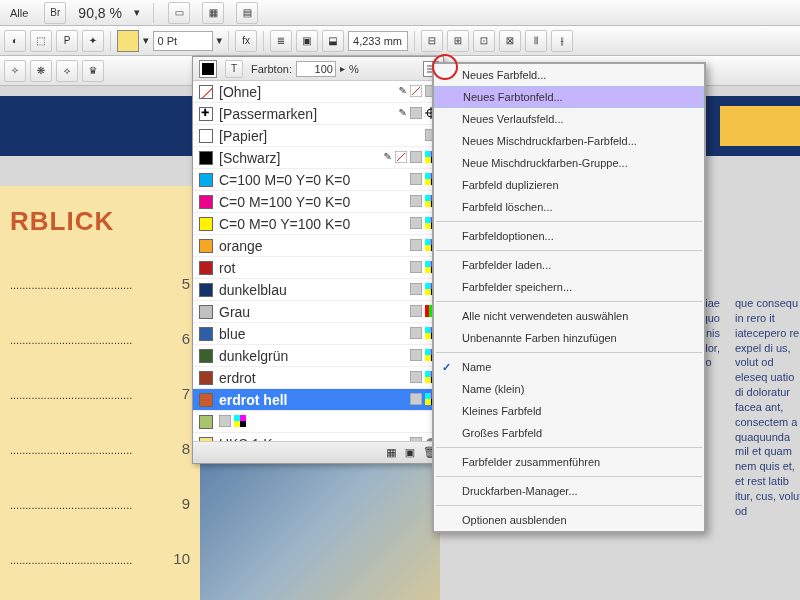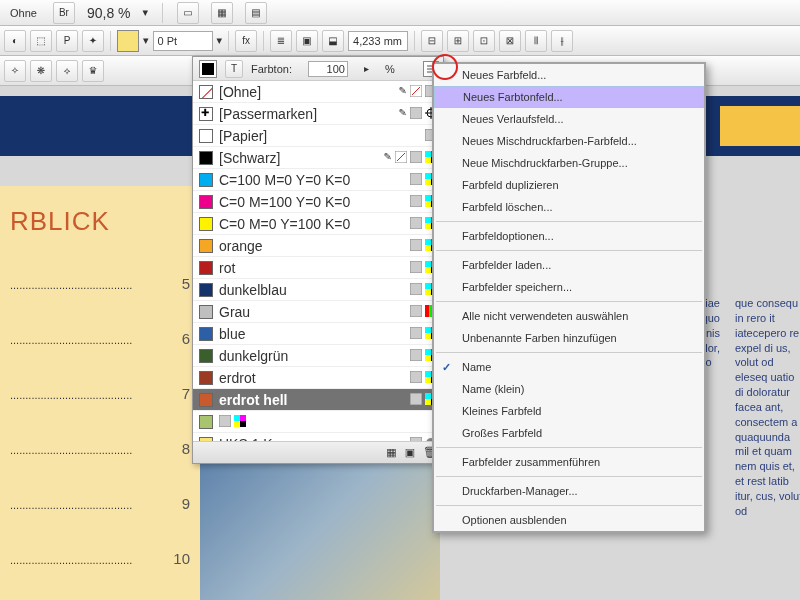--- a/index.html
+++ b/index.html
@@ -10,59 +10,59 @@
 .row2{height:30px;background:linear-gradient(#fdfdfd,#e4e4e4);border-bottom:1px solid #bbb;display:flex;align-items:center;padding:0 4px;gap:4px}
 .row3{height:30px;background:linear-gradient(#fdfdfd,#e4e4e4);border-bottom:1px solid #bbb;display:flex;align-items:center;padding:0 4px;gap:4px}
 .tbtn{width:22px;height:22px;border:1px solid #c8c8c8;background:linear-gradient(#fff,#e8e8e8);display:flex;align-items:center;justify-content:center;font-size:10px;border-radius:2px}
 .sep{width:1px;height:20px;background:#ccc;margin:0 2px}
 .fillbox{width:22px;height:22px;background:#f7e27a;border:1px solid #888}
 .numfield{width:60px;height:20px;border:1px solid #aaa;background:#fff;padding:0 4px;display:flex;align-items:center}
 .canvas{position:absolute;top:86px;left:0;right:0;bottom:0;background:#d8d8d8}
 .bluebar{position:absolute;left:0;top:10px;width:800px;height:60px;background:#16326b}
 .yellowbar{position:absolute;right:0;top:20px;width:80px;height:40px;background:#f5c447}
 .yellowpage{position:absolute;left:0;top:100px;width:200px;height:420px;background:#f9e4a8;padding:20px 10px}
-.rblick{color:#c85a2e;font-size:26px;font-weight:400;letter-spacing:1px}
+.rblick{color:#c85a2e;font-size:26px;font-weight:700;letter-spacing:1px}
 .dots{color:#2a3a6a;font-size:11px;margin-top:38px;display:flex;justify-content:space-between;align-items:baseline}
 .dots .n{font-size:15px;color:#555}
 .bodytext{position:absolute;left:440px;top:210px;width:280px;color:#2b3f7a;font-size:11px;line-height:1.35;text-align:justify}
 .bodytext2{position:absolute;left:735px;top:210px;width:70px;color:#2b3f7a;font-size:11px;line-height:1.35;overflow:hidden}
 .image{position:absolute;left:200px;top:360px;width:240px;height:160px;background:linear-gradient(135deg,#5a7fa8,#9db5c8,#d4c89a)}
 .panel{position:absolute;left:192px;top:56px;width:252px;background:#f4f4f4;border:1px solid #999;box-shadow:2px 2px 6px rgba(0,0,0,.3)}
 .panelhdr{height:24px;background:linear-gradient(#f8f8f8,#e4e4e4);border-bottom:1px solid #ccc;display:flex;align-items:center;padding:0 6px;gap:8px}
 .swatchT{width:18px;height:18px;border:1px solid #888;background:#fff;position:relative}
 .swatchT::after{content:"";position:absolute;inset:2px;background:#000}
-.farbton{display:flex;align-items:center;gap:16px}
+.farbton{display:flex;align-items:center;gap:4px}
 .farbton input{width:40px;height:16px;border:1px solid #aaa;text-align:right;padding-right:2px;font-size:11px}
 .flymenu{position:absolute;right:4px;top:4px;width:16px;height:16px;border:1px solid #888;background:#fff;display:flex;align-items:center;justify-content:center}
 .flymenu svg{width:10px;height:10px}
 .redcircle{position:absolute;left:432px;top:54px;width:26px;height:26px;border:2px solid #d22;border-radius:50%;pointer-events:none;z-index:50}
 .swlist{max-height:360px;overflow:hidden}
 .swrow{height:22px;display:flex;align-items:center;padding:0 6px;gap:6px;border-bottom:1px solid #eee;background:#fff}
-.swrow.sel{background:#737373;color:#fff}
+.swrow.sel{background:#3b82f6;color:#fff}
 .swrow.sel .swname{color:#fff;font-weight:bold}
 .swchip{width:14px;height:14px;border:1px solid #666;flex-shrink:0}
 .swname{flex:1;font-size:14px}
 .swicons{display:flex;gap:3px}
 .panelftr{height:22px;background:linear-gradient(#f0f0f0,#dcdcdc);border-top:1px solid #ccc;display:flex;align-items:center;justify-content:flex-end;padding:0 6px;gap:8px}
 .contextmenu{position:absolute;left:432px;top:62px;width:274px;background:#f6f6f6;border:2px solid #a3a3a3;box-shadow:3px 3px 8px rgba(0,0,0,.35);z-index:40}
 .cmitem{height:22px;display:flex;align-items:center;padding:0 8px 0 28px;position:relative}
 .cmitem.hl{background:#c4b5fd;border:1px solid #a8c4e8}
 .cmitem.dis{color:#aaa}
 .cmsep{height:1px;background:#ccc;margin:3px 2px}
 .cmcheck{position:absolute;left:8px;color:#2a5db0;font-weight:bold}
 .none-sw{background:#fff;position:relative;overflow:hidden}
 .none-sw::after{content:"";position:absolute;left:-2px;top:6px;width:20px;height:1px;background:#d22;transform:rotate(-45deg)}
 .reg-sw{background:#fff;position:relative}
 .reg-sw::after{content:"✚";position:absolute;left:1px;top:-1px;font-size:10px;color:#000}
 </style>
 </head>
 <body>
 
 <div class="toprow">
-  <span class="menuitem">Ohne</span>
+  <span class="menuitem">Alle</span>
   <div class="tbtn">Br</div>
   <span class="zoom">90,8 %</span>▾
   <div class="sep"></div>
   <div class="tbtn">▭</div>
   <div class="tbtn">▦</div>
   <div class="tbtn">▤</div>
 </div>
 
 <div class="row2">
   <div class="tbtn">◐</div>

